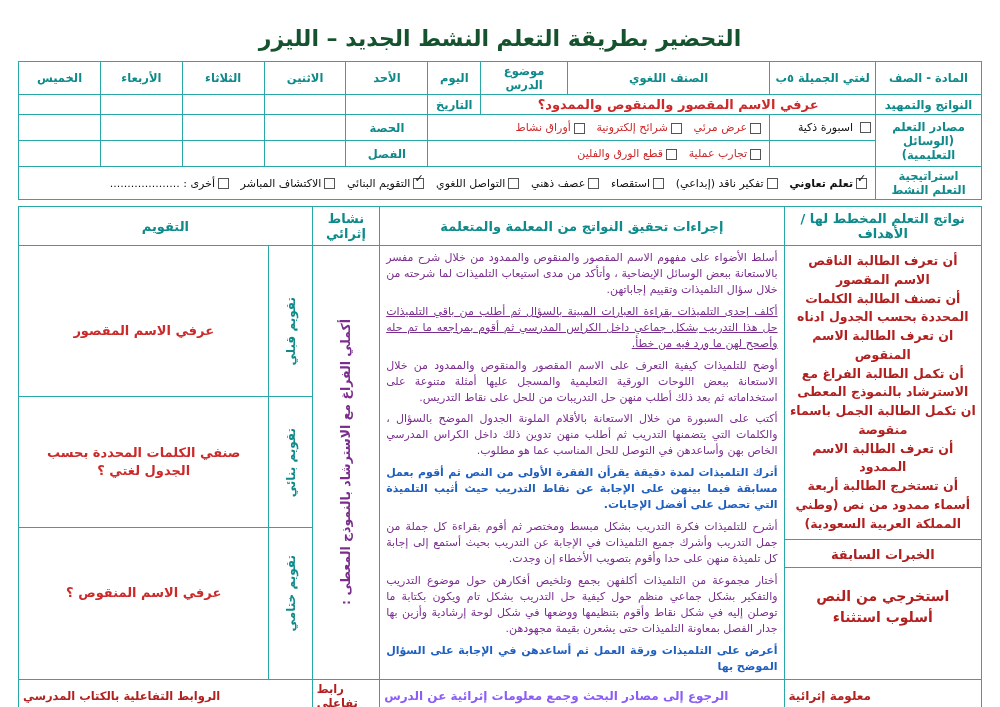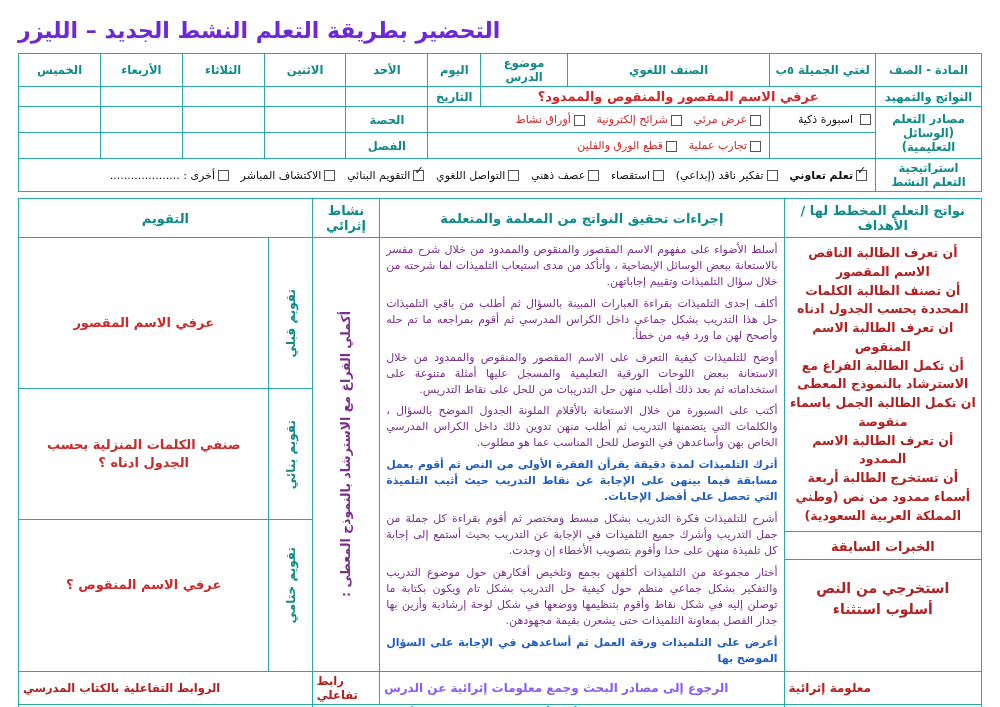--- a/index.html
+++ b/index.html
@@ -3,22 +3,22 @@
 <meta charset="utf-8">
 <style>
   html,body{margin:0;padding:0;}
   body{
     width:1000px;height:707px;background:#ffffff;
     font-family:"DejaVu Sans","Liberation Sans",sans-serif;
     color:#111;
   }
   .page{width:1000px;height:707px;position:relative;box-sizing:border-box;padding:10px 18px;}
   .title{
-    text-align:left;font-size:22px;font-weight:bold;color:#6d28d9;
-    letter-spacing:0px;margin:8px 0 10px 0;
+    text-align:center;font-size:22px;font-weight:bold;color:#14532d;
+    letter-spacing:0px;margin:16px 0 10px 0;
   }
   table{border-collapse:collapse;width:100%;table-layout:fixed;}
   td,th{border:1px solid #2aa7a7;vertical-align:middle;padding:2px 4px;}
   .tbl-top td{font-size:11.5px;}
   .red{color:#cc2a2a;}
   .purple{color:#7b2d8e;}
   .bold{font-weight:bold;}
   .c{text-align:center;}
   .r{text-align:right;}
   .hdr-cell{font-weight:bold;text-align:center;color:#0f8a8a;font-size:12px;}
@@ -179,21 +179,21 @@
             <td style="border:0;text-align:center;padding:18px 6px;vertical-align:middle;">
               <div class="bold" style="color:#b11f1f;font-size:14px;line-height:1.5;">استخرجي من النص أسلوب استثناء</div>
             </td>
           </tr>
         </tbody>
             </table>
       </td>
 
       <td class="body-cell proc" style="vertical-align:top;">
         <p style="margin:0 0 6px 0;">أسلط الأضواء على مفهوم الاسم المقصور والمنقوص والممدود من خلال شرح مفسر بالاستعانة ببعض الوسائل الإيضاحية ، وأتأكد من مدى استيعاب التلميذات لما شرحته من خلال سؤال التلميذات وتقييم إجاباتهن.</p>
-        <p style="margin:0 0 6px 0;">أكلف إحدى التلميذات بقراءة العبارات المبينة بالسؤال ثم أطلب من باقي التلميذات حل هذا التدريب بشكل جماعي داخل الكراس المدرسي ثم أقوم بمراجعه ما تم حله وأصحح لهن ما ورد فيه من خطأ.</p>
+        <p style="margin:0 0 6px 0;text-decoration:underline;">أكلف إحدى التلميذات بقراءة العبارات المبينة بالسؤال ثم أطلب من باقي التلميذات حل هذا التدريب بشكل جماعي داخل الكراس المدرسي ثم أقوم بمراجعه ما تم حله وأصحح لهن ما ورد فيه من خطأ.</p>
         <p style="margin:0 0 6px 0;">أوضح للتلميذات كيفية التعرف على الاسم المقصور والمنقوص والممدود من خلال الاستعانة ببعض اللوحات الورقية التعليمية والمسجل عليها أمثلة متنوعة على استخداماته ثم بعد ذلك أطلب منهن حل التدريبات من للحل على نقاط التدريس.</p>
         <p style="margin:0 0 6px 0;">أكتب على السبورة من خلال الاستعانة بالأقلام الملونة الجدول الموضح بالسؤال ، والكلمات التي يتضمنها التدريب ثم أطلب منهن تدوين ذلك داخل الكراس المدرسي الخاص بهن وأساعدهن في التوصل للحل المناسب عما هو مطلوب.</p>
         <p style="margin:0 0 6px 0;color:#1f5fbf;font-weight:bold;">أترك التلميذات لمدة دقيقة يقرأن الفقرة الأولى من النص ثم أقوم بعمل مسابقة فيما بينهن على الإجابة عن نقاط التدريب حيث أثيب التلميذة التي تحصل على أفضل الإجابات.</p>
         <p style="margin:0 0 6px 0;">أشرح للتلميذات فكرة التدريب بشكل مبسط ومختصر ثم أقوم بقراءة كل جملة من جمل التدريب وأشرك جميع التلميذات في الإجابة عن التدريب بحيث أستمع إلى إجابة كل تلميذة منهن على حدا وأقوم بتصويب الأخطاء إن وجدت.</p>
         <p style="margin:0 0 6px 0;">أختار مجموعة من التلميذات أكلفهن بجمع وتلخيص أفكارهن حول موضوع التدريب والتفكير بشكل جماعي منظم حول كيفية حل التدريب بشكل تام ويكون بكتابة ما توصلن إليه في شكل نقاط وأقوم بتنظيمها ووضعها في شكل لوحة إرشادية وأزين بها جدار الفصل بمعاونة التلميذات حتى يشعرن بقيمة مجهودهن.</p>
         <p style="margin:0;color:#1f5fbf;font-weight:bold;">أعرض على التلميذات ورقة العمل ثم أساعدهن في الإجابة على السؤال الموضح بها</p>
       </td>
 
       <td style="text-align:center;vertical-align:middle;">
         <div class="vertical purple">أكملي الفراغ مع الاسترشاد بالنموذج المعطى :</div>
@@ -221,21 +221,21 @@
             </table>
       </td>
 
       <td style="padding:0;">
         <table style="border:0;width:100%;">
           <tbody>
                 <tr>
             <td style="border:0;border-bottom:1px solid #2aa7a7;height:126px;" class="eval-cell">عرفي الاسم المقصور</td>
           </tr>
           <tr>
-            <td style="border:0;border-bottom:1px solid #2aa7a7;height:126px;" class="eval-cell">صنفي الكلمات المنزلية بحسب الجدول ادناه ؟</td>
+            <td style="border:0;border-bottom:1px solid #2aa7a7;height:126px;" class="eval-cell">صنفي الكلمات المحددة بحسب الجدول لغتي ؟</td>
           </tr>
           <tr>
             <td style="border:0;height:126px;" class="eval-cell">عرفي الاسم المنقوص ؟</td>
           </tr>
         </tbody>
             </table>
       </td>
     </tr>
 
     <tr class="footer-row">

